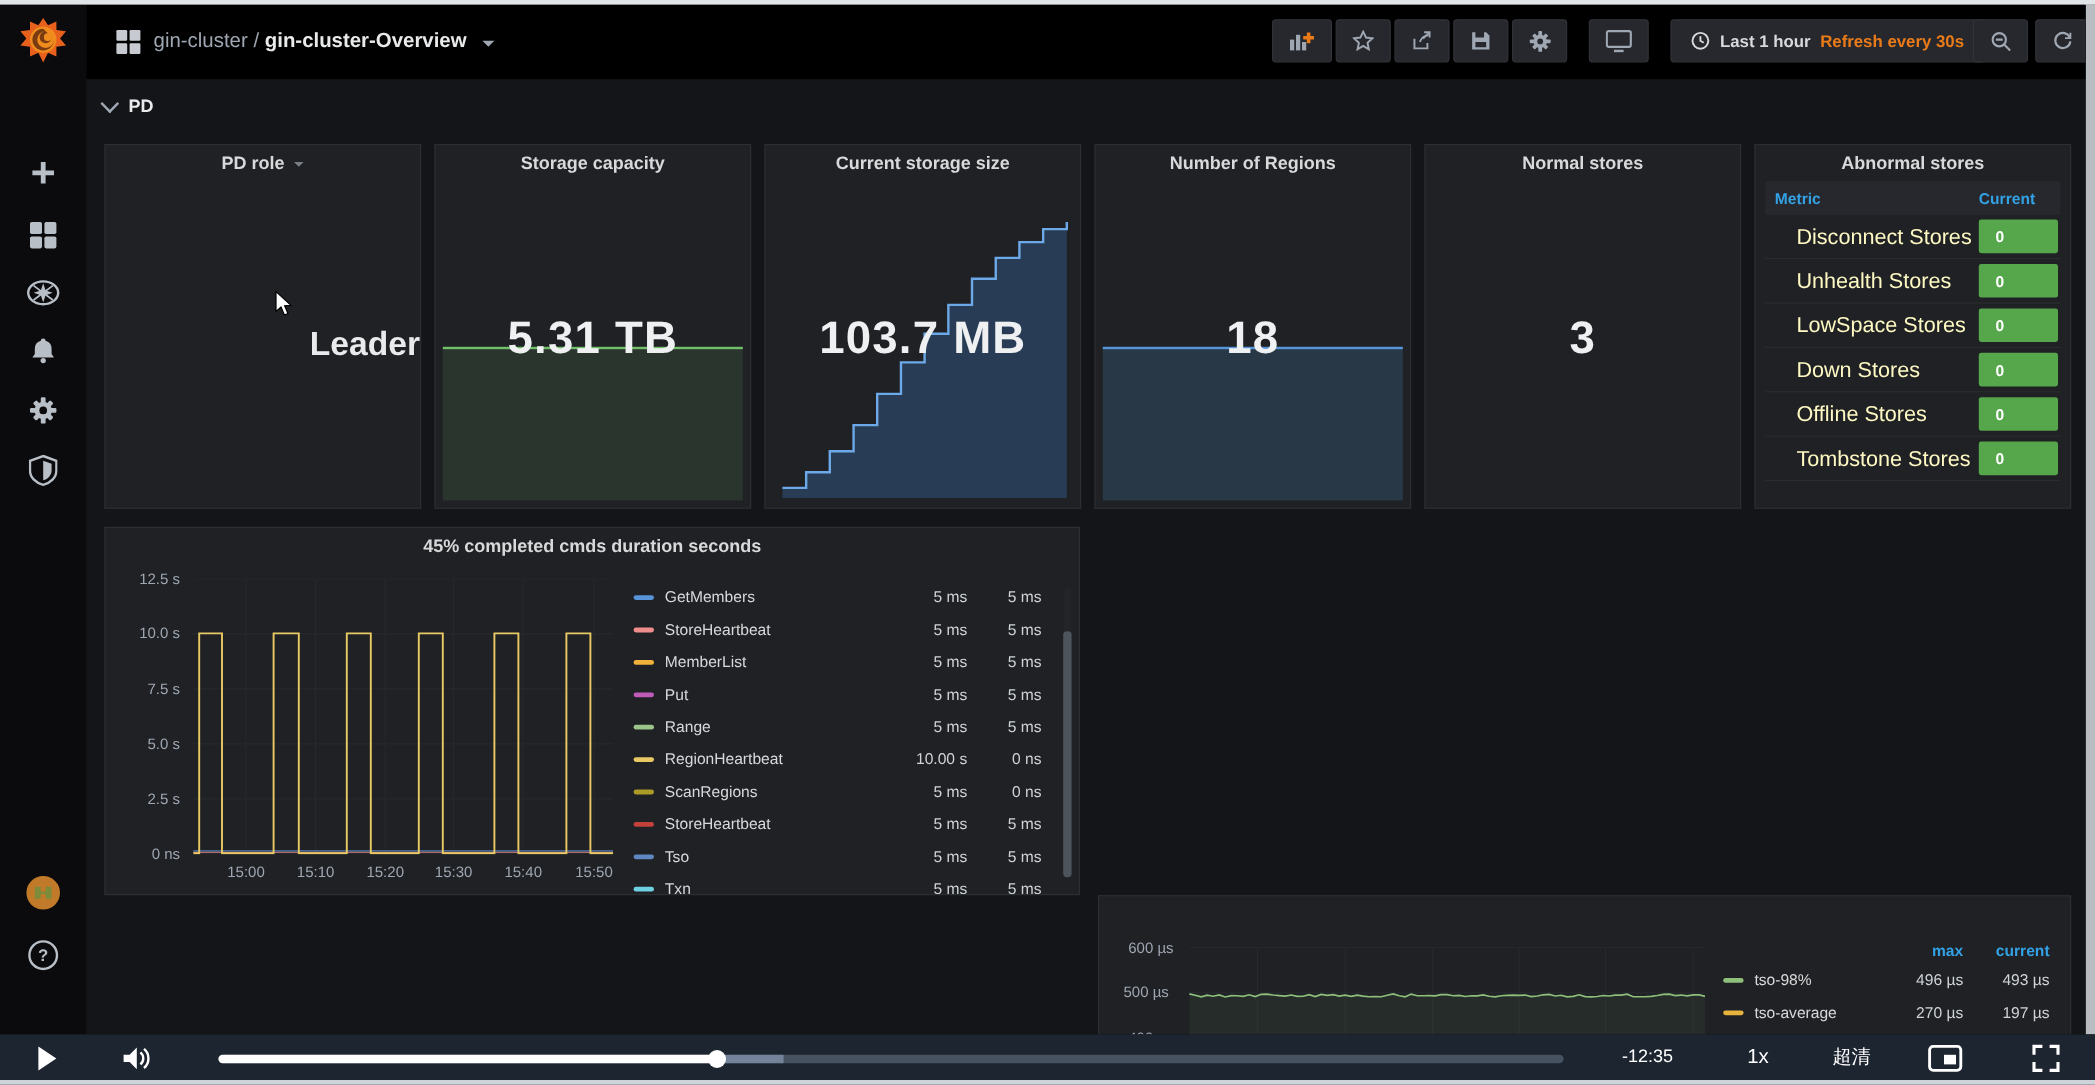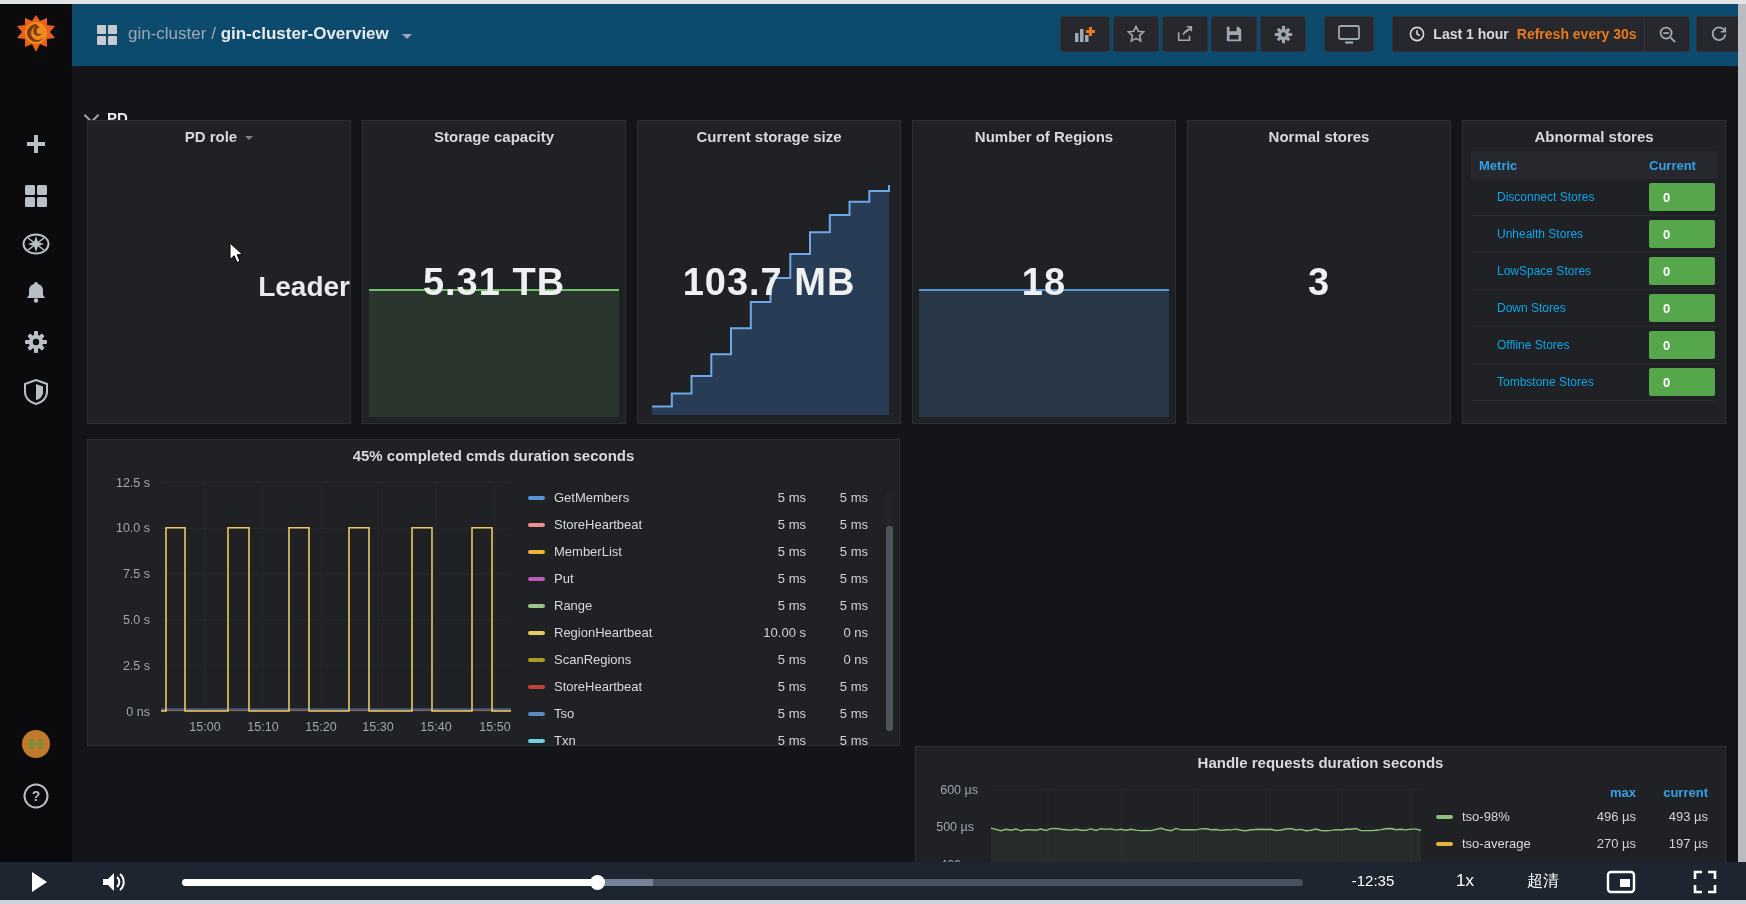--- a/index.html
+++ b/index.html
@@ -9,48 +9,48 @@
   
   #top-strip{left:0;top:0;width:1746px;height:4px;background:#e2e5e8;}
   #bottom-strip{left:0;top:900px;width:1746px;height:4px;background:#ced3d9;}
   #right-strip{left:1738px;top:4px;width:8px;height:858px;background:#b9bdc1;}
   
   #app{left:0;top:4px;width:1738px;height:858px;background:#141518;overflow:hidden;}
   #sidebar{left:0;top:0;width:72px;height:858px;background:#0b0b0d;}
   .side-ic{position:absolute;left:20px;width:32px;height:32px;display:flex;align-items:center;justify-content:center;color:#9fa7b3;}
   .side-ic svg{display:block;}
   
-  #hdr{left:72px;top:0;width:1666px;height:62px;background:#0c4a6e;}
+  #hdr{left:72px;top:0;width:1666px;height:62px;background:#000000;}
   .hdr-btn{position:absolute;top:12px;height:34px;background:#26282d;border:1px solid #303237;border-radius:3px;
            display:flex;align-items:center;justify-content:center;color:#9fa7b3;cursor:pointer;}
   .crumb{position:absolute;top:20px;font-size:17px;}
   .caret-down{width:0;height:0;border-left:5px solid transparent;border-right:5px solid transparent;border-top:5px solid #9fa7b3;display:inline-block;}
   #timebox{left:1320px;width:240px;font-size:14px;gap:8px;padding:0 10px;}
   #timebox .rng{color:#d8d9da;font-weight:bold;}
   #timebox .rfr{color:#eb7b18;font-weight:bold;}
   
-  #section-row{left:86px;top:72px;height:24px;display:flex;align-items:center;gap:10px;cursor:pointer;margin-top:29px;}
+  #section-row{left:86px;top:72px;height:24px;display:flex;align-items:center;gap:10px;cursor:pointer;}
   .chev{width:9px;height:9px;border-left:2px solid #9fa7b3;border-bottom:2px solid #9fa7b3;transform:rotate(-45deg);margin-top:-4px;}
   #section-row b{font-size:15px;color:#e9eaeb;}
   
   .panel{background:#1f2124;border:1px solid #2b2e33;position:relative;box-sizing:border-box;overflow:hidden;}
   .p-title{position:absolute;top:7px;left:0;right:0;text-align:center;font-size:15px;font-weight:bold;color:#d8d9da;cursor:pointer;}
   #row1{left:87px;top:116px;width:1639px;height:304px;display:flex;gap:11px;}
   #row1 .panel{flex:1;}
   .big-val{position:absolute;top:140px;left:0;right:0;text-align:center;font-size:38px;font-weight:bold;color:#eef0f2;z-index:3;letter-spacing:1px;}
   .role-val{position:absolute;top:150px;left:0;right:0;text-align:right;font-size:28px;font-weight:bold;color:#e9eaeb;}
   .spark-flat{position:absolute;left:6px;right:6px;bottom:6px;top:168px;z-index:1;}
   .spark-green{border-top:2px solid #73bf69;background:rgba(115,191,105,.13);}
   .spark-blue{border-top:2px solid #5794d9;background:rgba(87,148,217,.20);}
   
   .ab-head{position:absolute;left:8px;right:8px;top:30px;height:28px;background:#26282d;display:flex;align-items:center;}
   .ab-head span{font-size:13px;font-weight:bold;color:#33a2e5;}
   .ab-body{position:absolute;left:8px;right:8px;top:58px;bottom:4px;}
   .ab-row{height:36px;display:flex;align-items:center;border-bottom:1px solid #2a2c30;position:relative;}
-  .ab-label{font-size:12px;color:#0ea5e9;padding-left:26px;flex:1;}
+  .ab-label{font-size:18px;color:#fef9c3;padding-left:26px;flex:1;}
   .ab-cell{width:66px;height:28px;background:#56a64b;border-radius:2px;display:flex;align-items:center;color:#fff;font-size:13px;font-weight:bold;padding-left:14px;box-sizing:border-box;margin-right:2px;}
   
   #cmds-panel{left:87px;top:435px;width:813px;height:307px;}
   #handle-panel{left:915px;top:435px;width:811px;height:307px;}
   .ytick{position:absolute;font-size:12.5px;color:#9fa7b3;text-align:right;height:14px;line-height:14px;}
   .xtick{position:absolute;font-size:12.5px;color:#9fa7b3;width:44px;text-align:center;}
   .lg-row{height:27px;display:flex;align-items:center;}
   .lg-dash{width:17px;height:4px;border-radius:2px;margin-right:9px;flex:none;}
   .lg-name{font-size:13px;color:#d8d9da;cursor:pointer;}
   .lg-sp{flex:1;}
@@ -423,21 +423,20 @@
           <span class="lg-v" style="width: 112px;">5 ms</span>
           <span class="lg-v" style="width: 62px; margin-right: 16px;">5 ms</span>
         </div>
       </div>
     <div class="abs" style="right:6px;top:50px;bottom:14px;width:7px;background:#222428;border-radius:3px;">
       <div class="abs" style="left:0;top:36px;bottom:0;width:7px;background:#4e545c;border-radius:3px;"></div>
     </div>
   </div>
 
   <div class="panel abs" id="handle-panel">
-    <div class="p-title">Handle requests duration seconds</div>
     <div id="handle-yticks">
         <div class="ytick abs" style="left: 12px; width: 50px; top: 35.5px;">600 µs</div>
         <div class="ytick abs" style="left: 8px; width: 50px; top: 73.33px;">500 µs</div>
         <div class="ytick abs" style="left: 12px; width: 50px; top: 111.16px;">400 µs</div>
       </div>
     <svg id="handle-plot" class="abs" style="left:75px;top:42px;" width="430" height="227">
         <line x1="0" y1="0.5" x2="430" y2="0.5" stroke="#26282c" stroke-width="1"></line>
         <line x1="0" y1="38.33" x2="430" y2="38.33" stroke="#26282c" stroke-width="1"></line>
         <line x1="0" y1="76.16" x2="430" y2="76.16" stroke="#26282c" stroke-width="1"></line>
         <line x1="0" y1="113.99" x2="430" y2="113.99" stroke="#26282c" stroke-width="1"></line>

